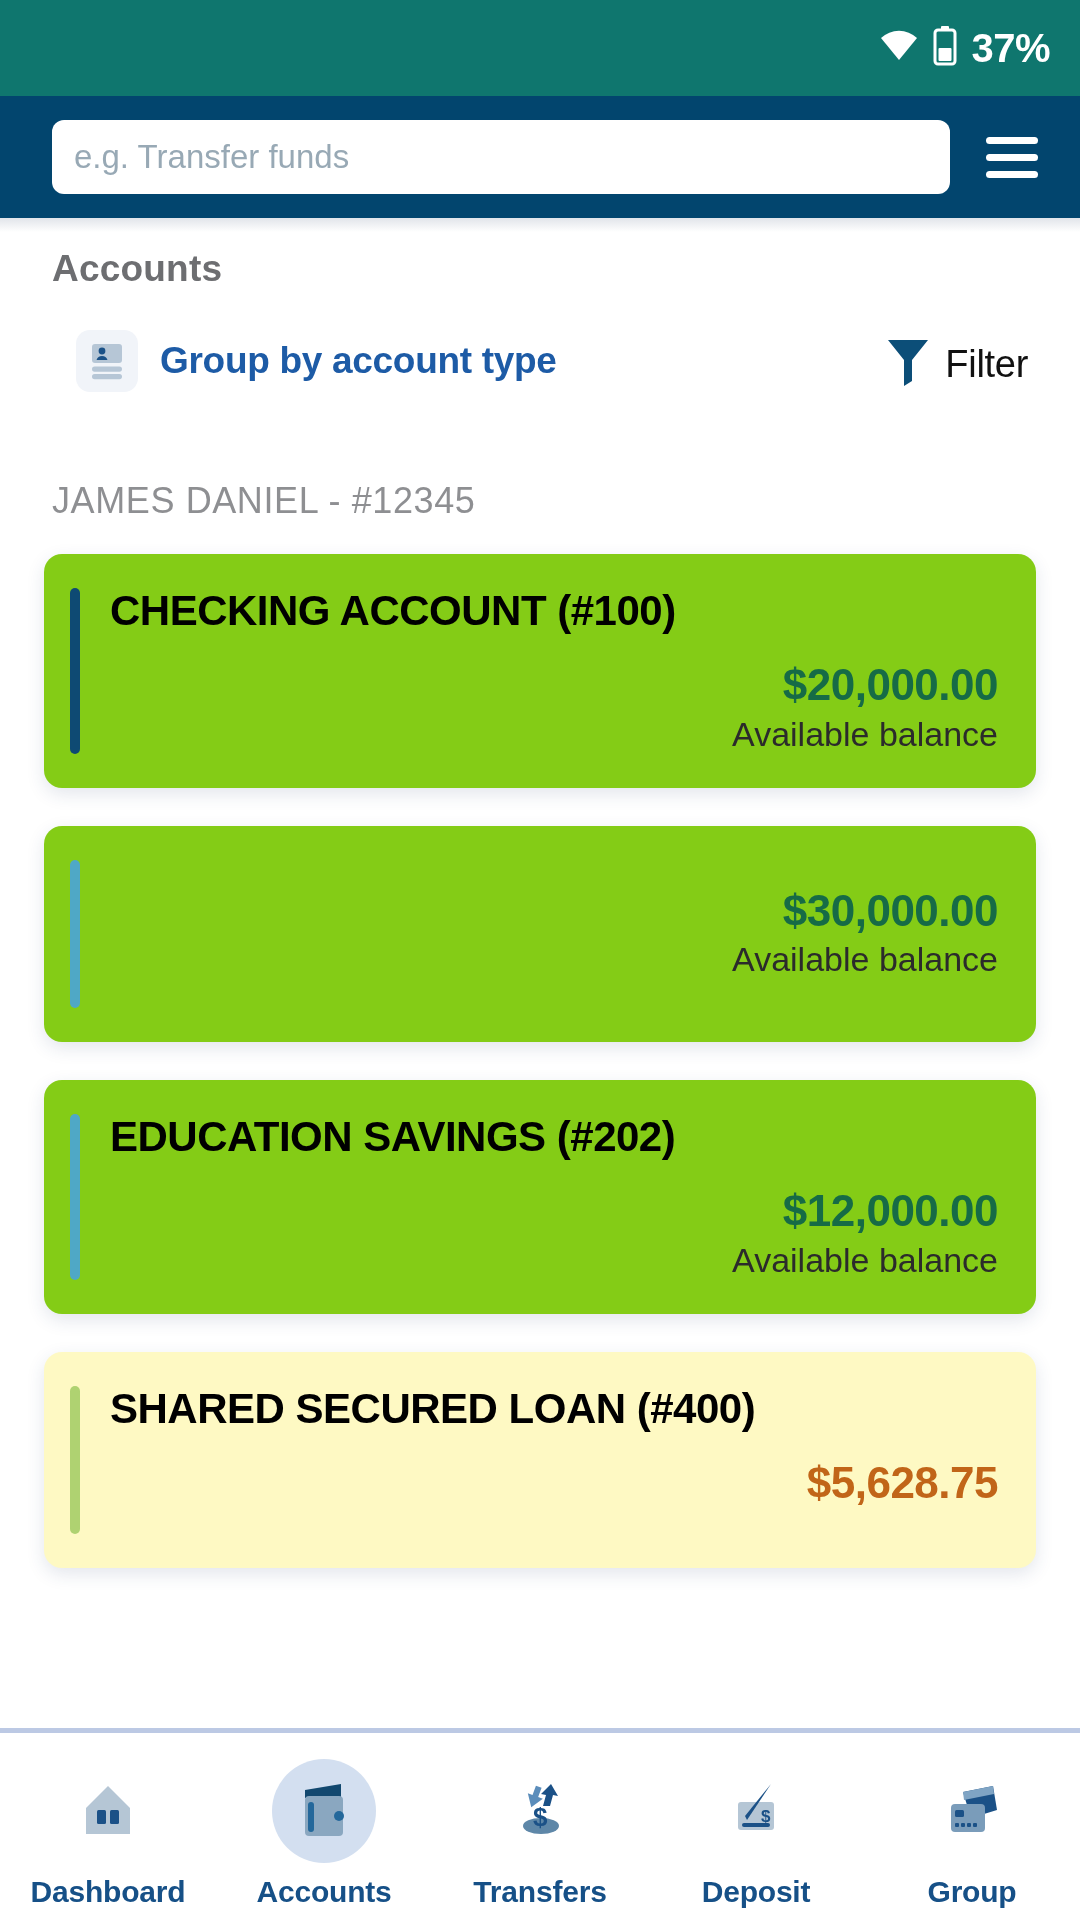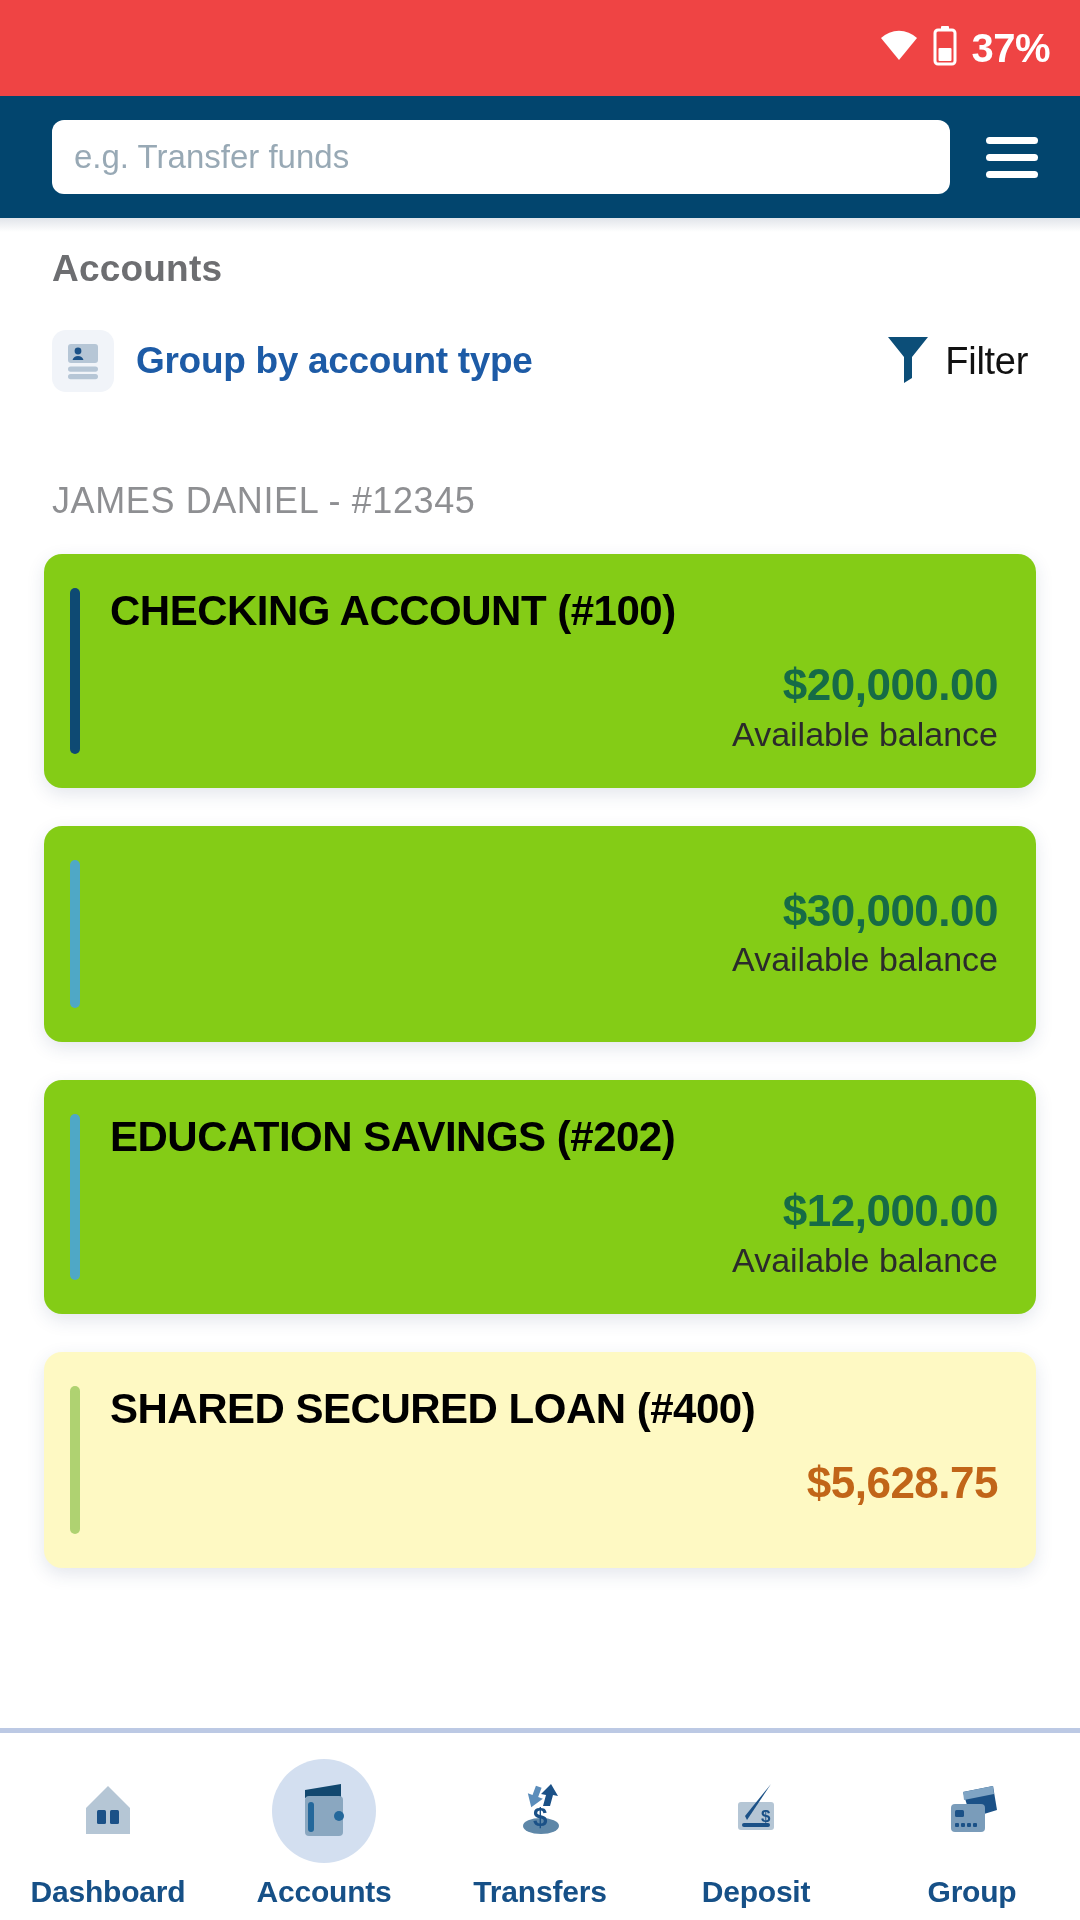--- a/index.html
+++ b/index.html
@@ -16,21 +16,21 @@
     position: relative;
     width: 1080px;
     height: 1920px;
     overflow: hidden;
     background: #ffffff;
   }
 
   
   .status-bar {
     height: 96px;
-    background: #ef4444;
+    background: #0f766e;
     display: flex;
     align-items: center;
     justify-content: flex-end;
     padding-right: 30px;
     box-sizing: border-box;
   }
   .status-right {
     display: flex;
     align-items: center;
     gap: 14px;
@@ -119,23 +119,23 @@
     padding: 30px 0 0 52px;
     font-size: 37px;
     font-weight: 700;
     color: #6d6e71;
     letter-spacing: 0.2px;
   }
 
   
   .toolbar-row {
     display: flex;
-    align-items: center;
+    align-items: flex-end;
     justify-content: space-between;
-    padding: 40px 52px 0 52px;
+    padding: 40px 52px 0 76px;
   }
   .group-by {
     display: flex;
     align-items: center;
     gap: 22px;
     cursor: pointer;
   }
   .group-icon-wrap {
     width: 62px;
     height: 62px;

